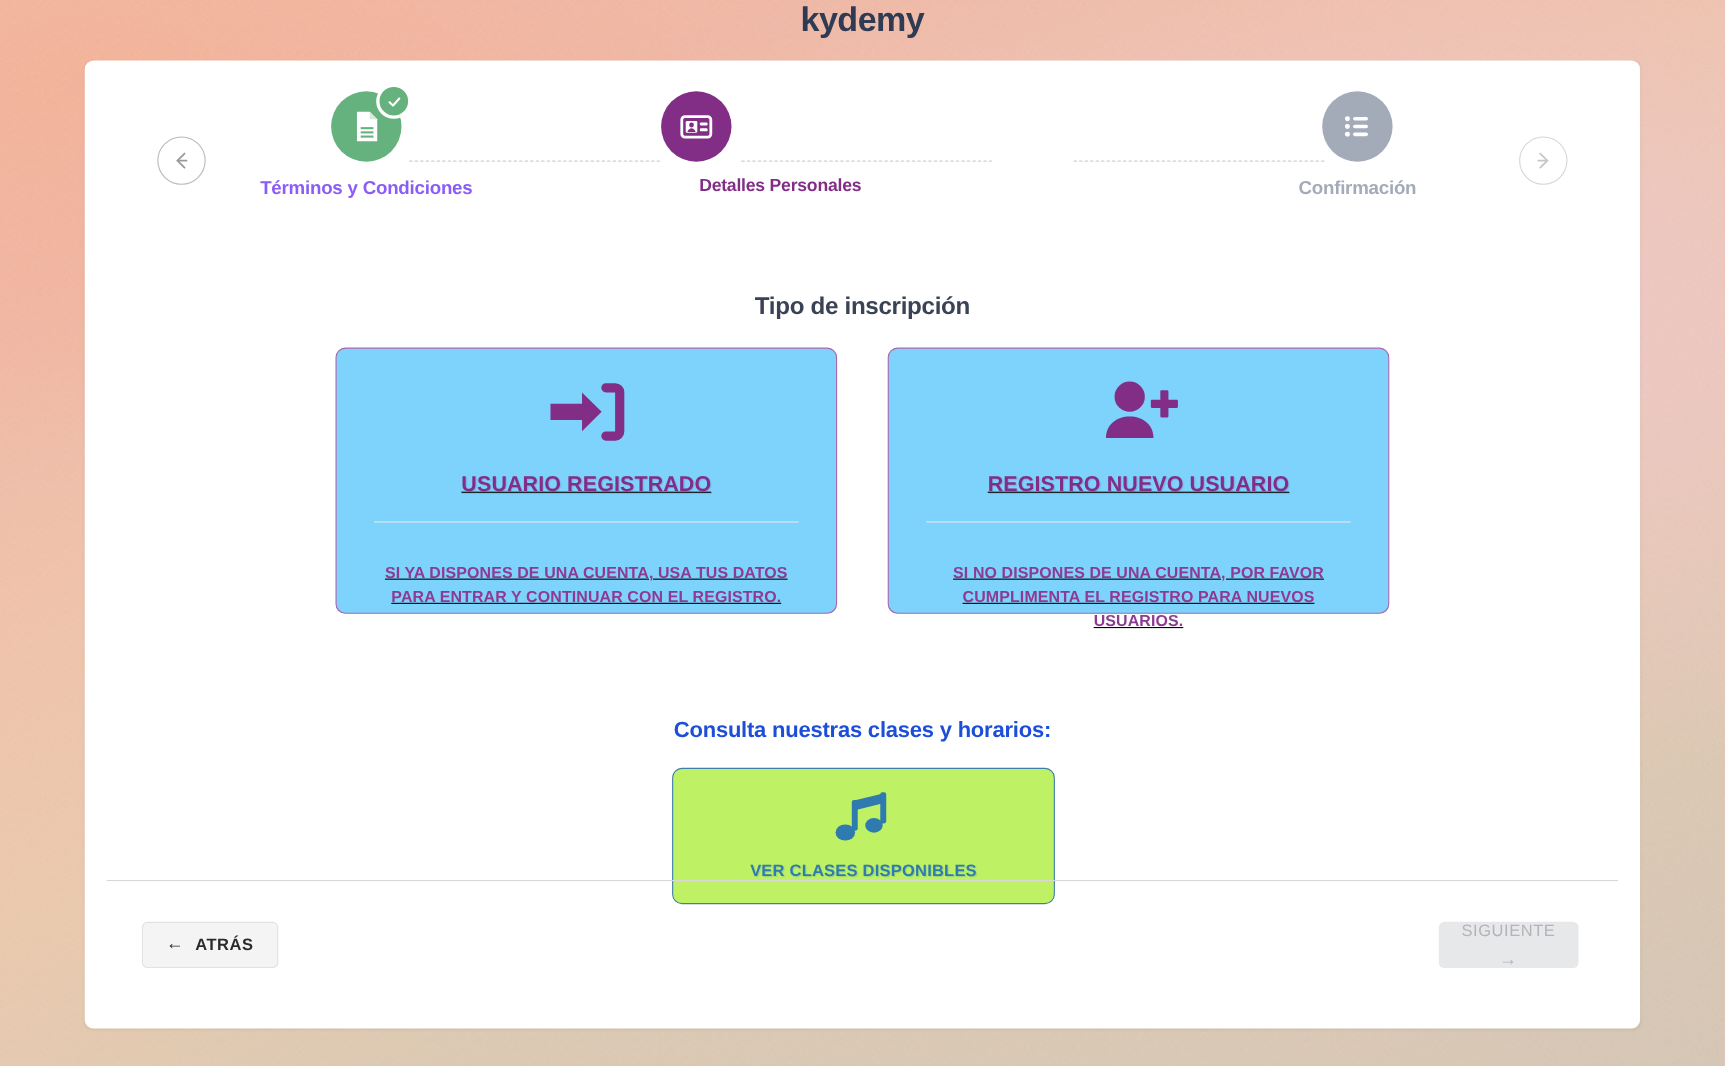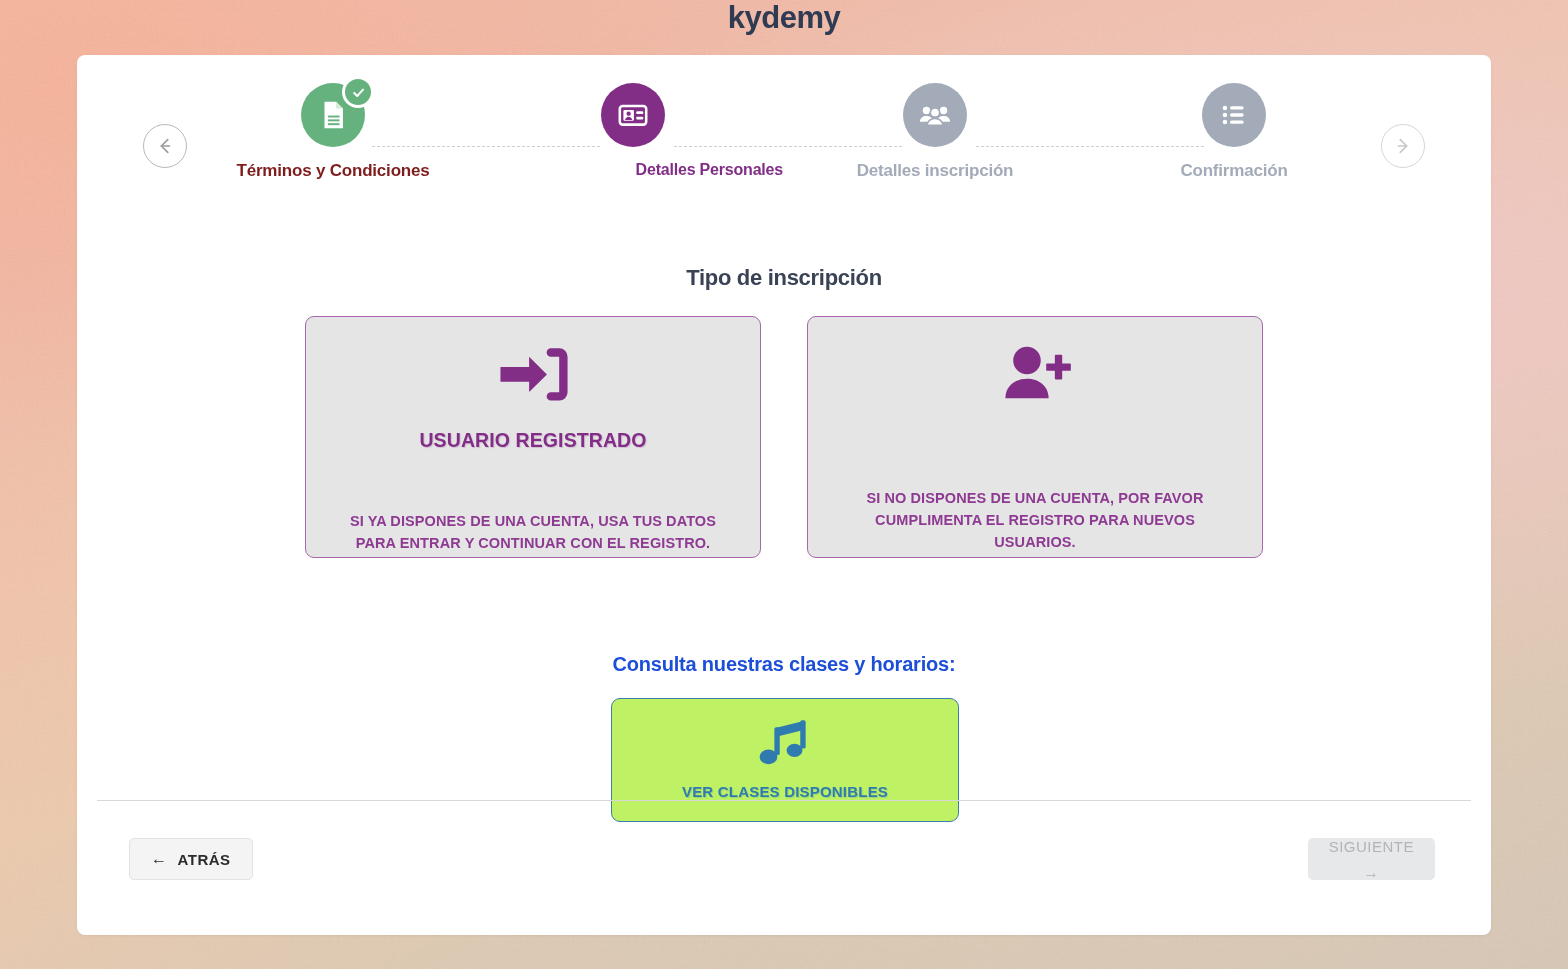--- a/index.html
+++ b/index.html
@@ -145,21 +145,21 @@
     align-items: center;
     justify-content: center;
   }
 
   .step-label {
     margin-top: 14px;
     font-size: 17px;
     font-weight: 600;
     letter-spacing: -0.2px;
   }
-  .lbl-green { color: #7f1d1d; text-align: center; }
+  .lbl-green { color: #8b5cf6; text-align: center; }
   .lbl-purple { color: #822e87; font-size: 16px; }
   .lbl-grey { color: #a3aab8; }
 
   
   #section-title {
     position: absolute;
     top: 210px;
     left: 0;
     width: 1414px;
     text-align: center;
@@ -177,23 +177,24 @@
     width: 958px;
     display: flex;
     justify-content: space-between;
   }
   .opt-card {
     width: 456px;
     height: 242px;
     border: 1.5px solid #a866ad;
     border-radius: 9px;
     box-sizing: border-box;
-    background: #e5e5e5;
+    background: #7dd3fc;
     cursor: pointer;
     position: relative;
+    text-decoration: underline;
   }
   .opt-icon {
     height: 108px;
     display: flex;
     align-items: center;
     justify-content: center;
     padding-top: 4px;
   }
   .opt-title {
     text-align: center;
@@ -363,33 +364,20 @@
           <rect x="5.6" y="8.6" width="7" height="7.2" rx="0.8" fill="#ffffff"></rect>
           <circle cx="9.1" cy="11.1" r="1.45" fill="#822e87"></circle>
           <path d="M6.6 15.4 c0.5-1.6 1.5-2.3 2.5-2.3 s2 0.7 2.5 2.3 z" fill="#822e87"></path>
           <rect x="14.2" y="9.5" width="4.6" height="1.85" rx="0.6" fill="#ffffff"></rect>
           <rect x="14.2" y="13.1" width="4.6" height="1.85" rx="0.6" fill="#ffffff"></rect>
         </svg>
       </div>
       <div class="step-label lbl-purple">Detalles Personales</div>
     </div>
 
-    <div class="step" id="step-3">
-      <div class="step-badge grey">
-        <svg width="38" height="38" viewBox="0 0 24 24">
-          <circle cx="6.6" cy="9.1" r="2.35" fill="#ffffff"></circle>
-          <path d="M2.5 16.2 c0-2.3 1.9-3.5 4.1-3.5 s4.1 1.2 4.1 3.5 z" fill="#ffffff"></path>
-          <circle cx="17.4" cy="9.1" r="2.35" fill="#ffffff"></circle>
-          <path d="M13.3 16.2 c0-2.3 1.9-3.5 4.1-3.5 s4.1 1.2 4.1 3.5 z" fill="#ffffff"></path>
-          <circle cx="12" cy="10.4" r="2.95" fill="#ffffff" stroke="#a3aab8" stroke-width="1.05"></circle>
-          <path d="M7 18.6 c0-2.8 2.3-4.4 5-4.4 s5 1.6 5 4.4 z" fill="#ffffff" stroke="#a3aab8" stroke-width="1.05"></path>
-        </svg>
-      </div>
-      <div class="step-label lbl-grey">Detalles inscripción</div>
-    </div>
 
     <div class="step" id="step-4">
       <div class="step-badge grey">
         <svg width="34" height="34" viewBox="0 0 24 24">
           <circle cx="5.6" cy="7" r="1.6" fill="#ffffff"></circle>
           <circle cx="5.6" cy="12" r="1.6" fill="#ffffff"></circle>
           <circle cx="5.6" cy="17" r="1.6" fill="#ffffff"></circle>
           <rect x="9.2" y="5.85" width="9.6" height="2.35" rx="1.17" fill="#ffffff"></rect>
           <rect x="9.2" y="10.85" width="9.6" height="2.35" rx="1.17" fill="#ffffff"></rect>
           <rect x="9.2" y="15.85" width="9.6" height="2.35" rx="1.17" fill="#ffffff"></rect>
@@ -417,20 +405,21 @@
 
     <div class="opt-card">
       <div class="opt-icon">
         <svg width="80" height="64" viewBox="0 0 50 40">
           <circle cx="20" cy="11" r="8.6" fill="#822e87"></circle>
           <path d="M6.5 34.5 c0-7.6 6.1-12.2 13.5-12.2 s13.5 4.6 13.5 12.2 z" fill="#822e87"></path>
           <rect x="37.4" y="7.4" width="4.6" height="15.4" rx="0.6" fill="#822e87"></rect>
           <rect x="32.0" y="12.8" width="15.4" height="4.6" rx="0.6" fill="#822e87"></rect>
         </svg>
       </div>
+      <div class="opt-title">REGISTRO NUEVO USUARIO</div>
       <div class="opt-sep"></div>
       <div class="opt-desc">SI NO DISPONES DE UNA CUENTA, POR FAVOR CUMPLIMENTA EL REGISTRO PARA NUEVOS USUARIOS.</div>
     </div>
   </div>
 
   <div id="classes-title">Consulta nuestras clases y horarios:</div>
 
   <div id="classes-card">
     <div id="classes-icon-wrap">
       <svg width="54" height="52" viewBox="0 0 34 32">

